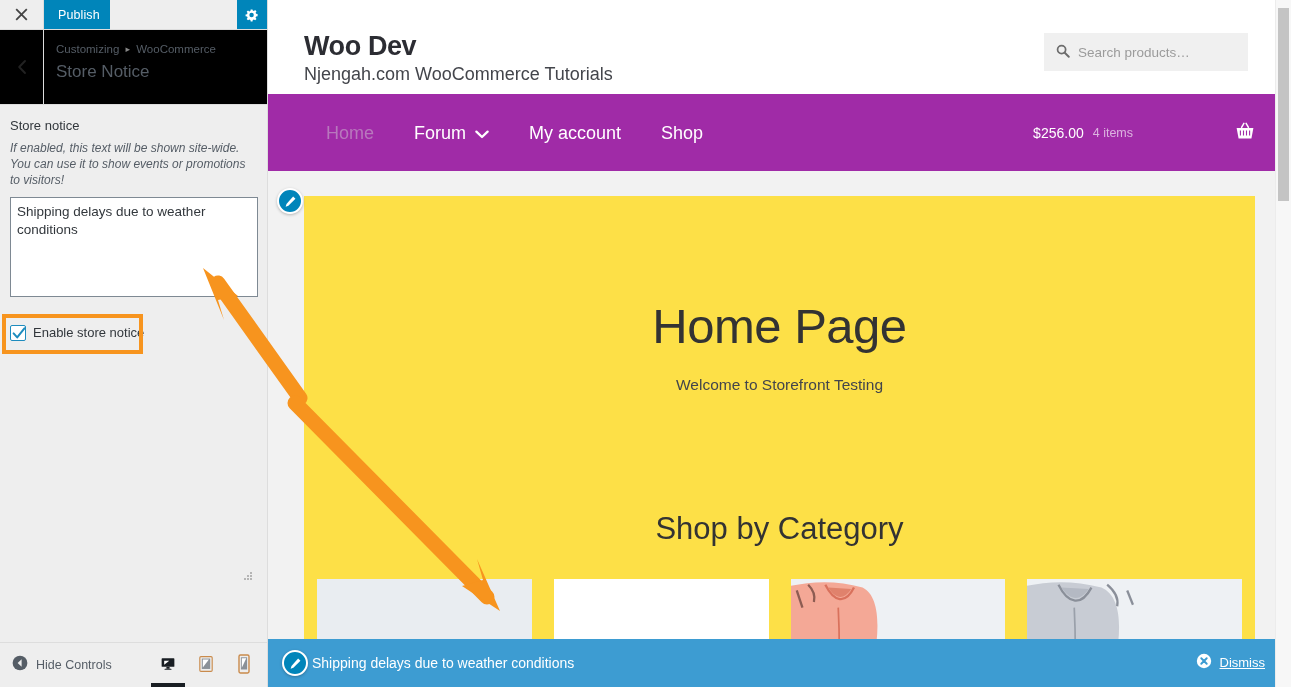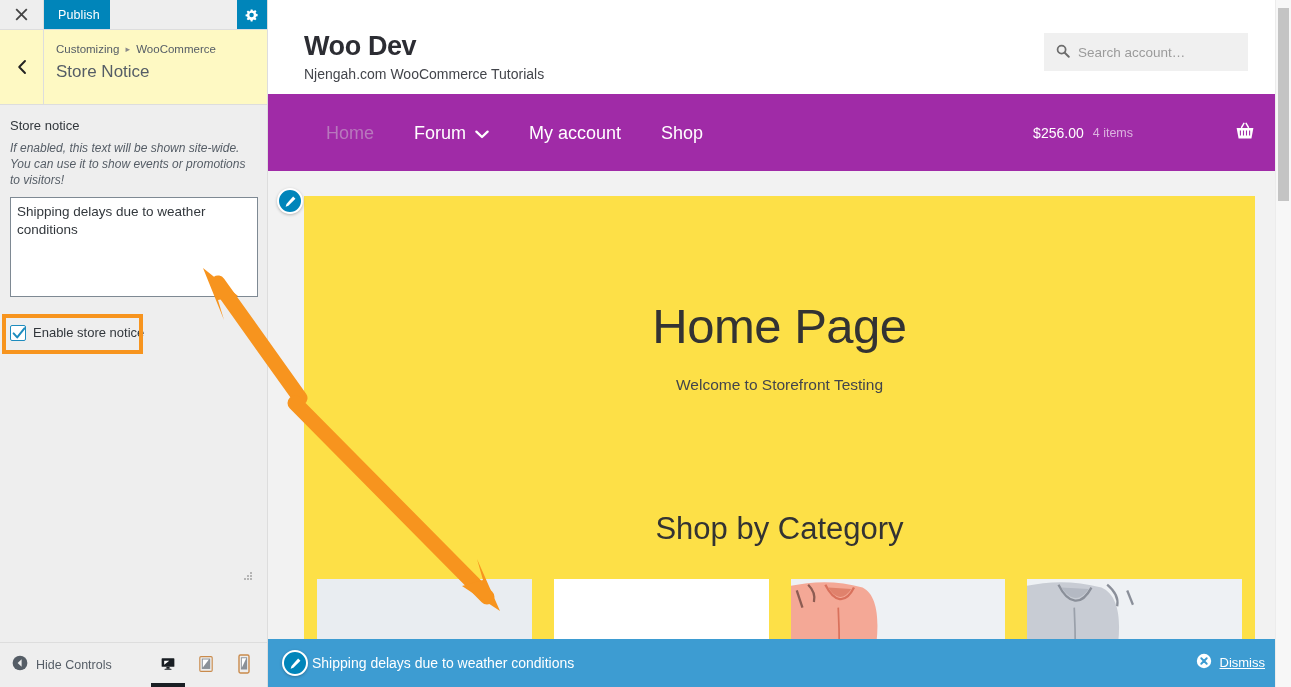--- a/index.html
+++ b/index.html
@@ -55,21 +55,21 @@
   }
   .cz-gear {
     background: #0085ba; color: #fff;
     width: 30px; display: flex; align-items: center; justify-content: center;
     cursor: pointer; font-size: 13px;
   }
 
   
   .cz-header {
     min-height: 75px;
-    background: #fef9c3;
+    background: #000000;
     border-bottom: 1px solid #ddd;
     display: flex; align-items: stretch;
   }
   .cz-back {
     width: 44px; min-width: 44px;
     border-right: 1px solid #ddd;
     display: flex; align-items: center; justify-content: center;
     color: #222; cursor: pointer;
   }
   .cz-back svg { display: block; }
@@ -189,21 +189,21 @@
   .site-header {
     height: 94px; background: #fff;
     position: relative;
   }
   .site-brand { position: absolute; left: 36px; top: 30px; }
   .site-title {
     font-size: 27px; font-weight: bold; color: #2c2d33;
     line-height: 32px; letter-spacing: -.4px;
   }
   .site-desc {
-    font-size: 14px; color: #43454b;
+    font-size: 18px; color: #43454b;
     line-height: 18px; margin-top: 3px;
   }
   .site-search {
     position: absolute; right: 43px; top: 33px;
     width: 204px; height: 38px;
     background: #f0f0f0;
     display: flex; align-items: center;
     padding-left: 12px; gap: 8px;
     cursor: text;
   }
@@ -446,21 +446,21 @@
         <div class="site-title">Woo Dev</div>
         <div class="site-desc">Njengah.com WooCommerce Tutorials</div>
       </div>
       <div class="site-search">
         <span class="sicon">
           <svg width="14" height="14" viewBox="0 0 16 16" aria-hidden="true">
             <circle cx="6.4" cy="6.4" r="4.6" fill="none" stroke="#6d6d6d" stroke-width="2"></circle>
             <path d="M10 10 L14.6 14.6" stroke="#6d6d6d" stroke-width="2.2" stroke-linecap="round"></path>
           </svg>
         </span>
-        <span class="splaceholder">Search account…</span>
+        <span class="splaceholder">Search products…</span>
       </div>
     </div>
 
     <div class="site-nav">
       <div class="nav-items">
         <div class="nav-item dim">
           <span>Home</span>
         </div>
         <div class="nav-item">
           <span>Forum</span>

